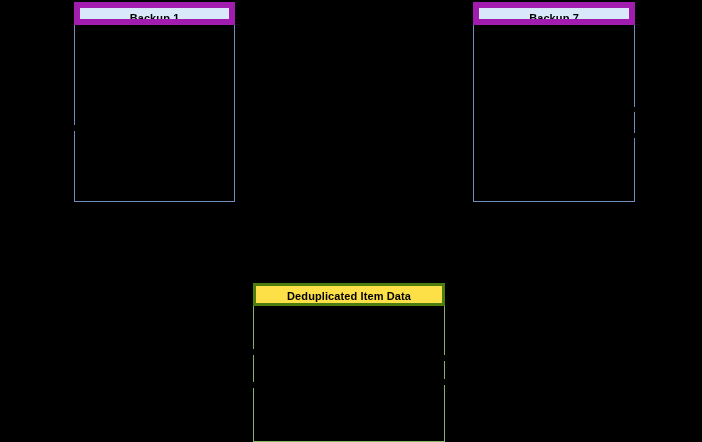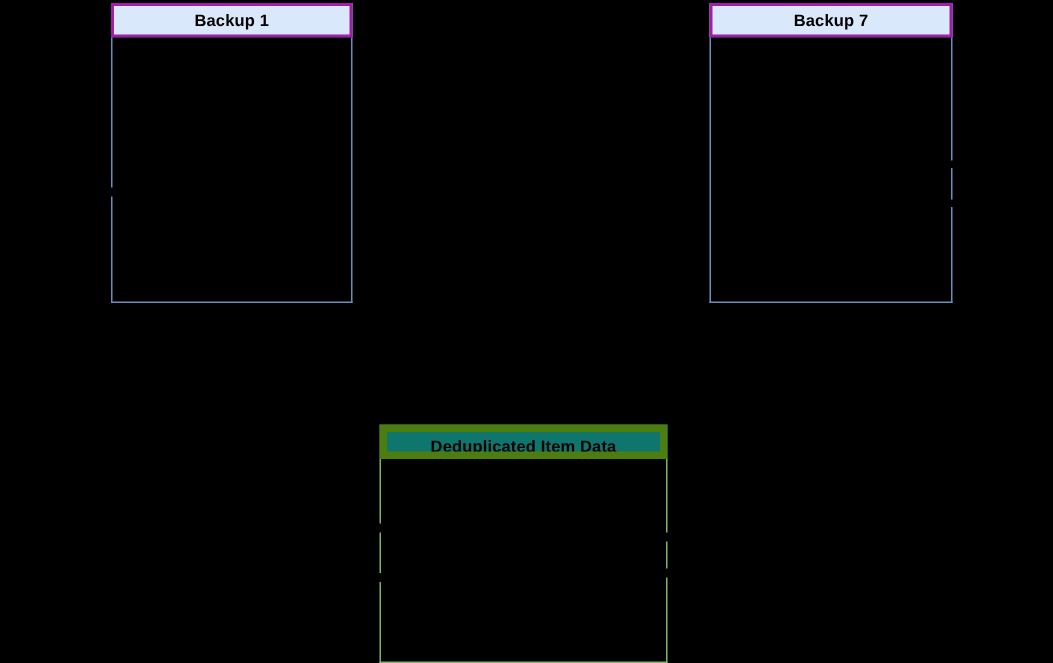--- a/index.html
+++ b/index.html
@@ -48,31 +48,31 @@
   .lane-body {
     position: absolute;
     left: 0;
     box-sizing: border-box;
     background: #000000;
   }
 
   
   .lane.blue .lane-title {
     background: #dae8fc;
-    border: 2px solid #a21caf;
+    border: 6px solid #a21caf;
   }
   .lane.blue .lane-body {
     border: 1px solid #6c8ebf;
     border-top: none;
   }
 
   
   .lane.green .lane-title {
-    background: #0f766e;
-    border: 5px solid #4d7c0f;
+    background: #fde047;
+    border: 3px solid #4d7c0f;
   }
   .lane.green .lane-body {
     border: 1px solid #82b366;
     border-top: none;
   }
 
   
   .notch {
     position: absolute;
     background: #000000;

